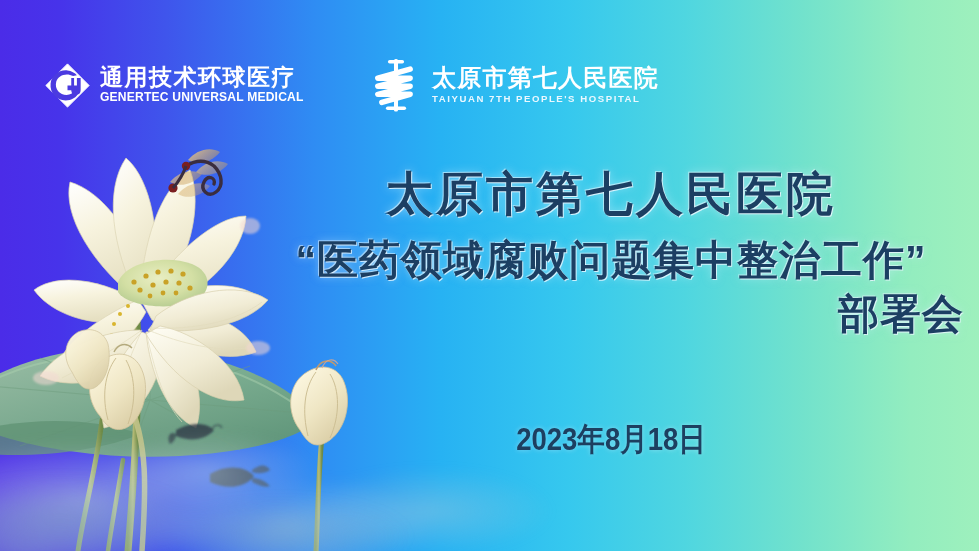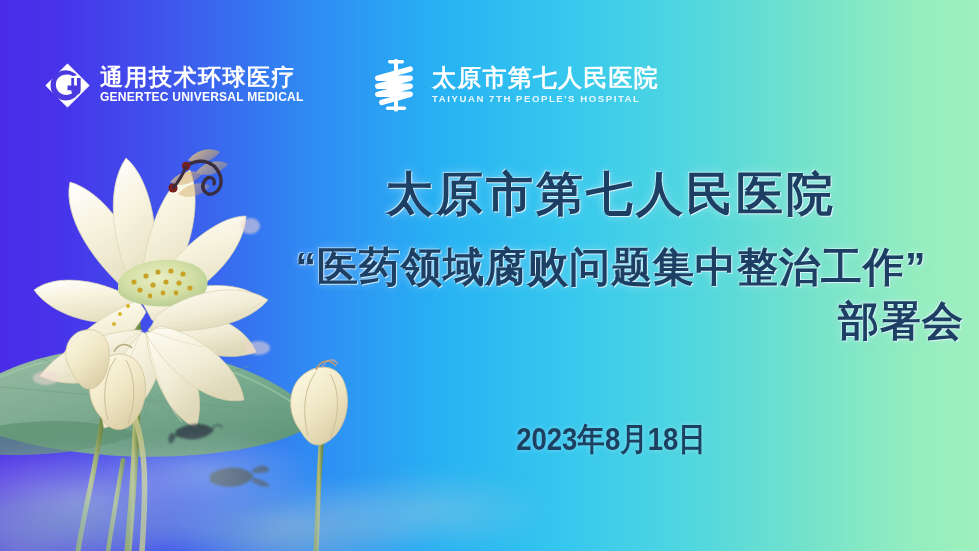--- a/index.html
+++ b/index.html
@@ -133,21 +133,21 @@
     font-weight: 700;
     letter-spacing: 3px;
     color: #1c3f63;
     line-height: 1.18;
     text-shadow:
        1px  1px 0 rgba(235,248,255,.85),
       -1px -1px 0 rgba(235,248,255,.55),
        0 0 10px rgba(210,240,255,.55);
   }
   .title-sub {
-    margin-top: 20px;
+    margin-top: 13px;
     font-size: 41px;
     font-weight: 700;
     letter-spacing: 1px;
     color: #1c3f63;
     line-height: 1.3;
     text-shadow:
        1px  1px 0 rgba(235,248,255,.8),
       -1px -1px 0 rgba(235,248,255,.5),
        0 0 9px rgba(210,240,255,.5);
   }

